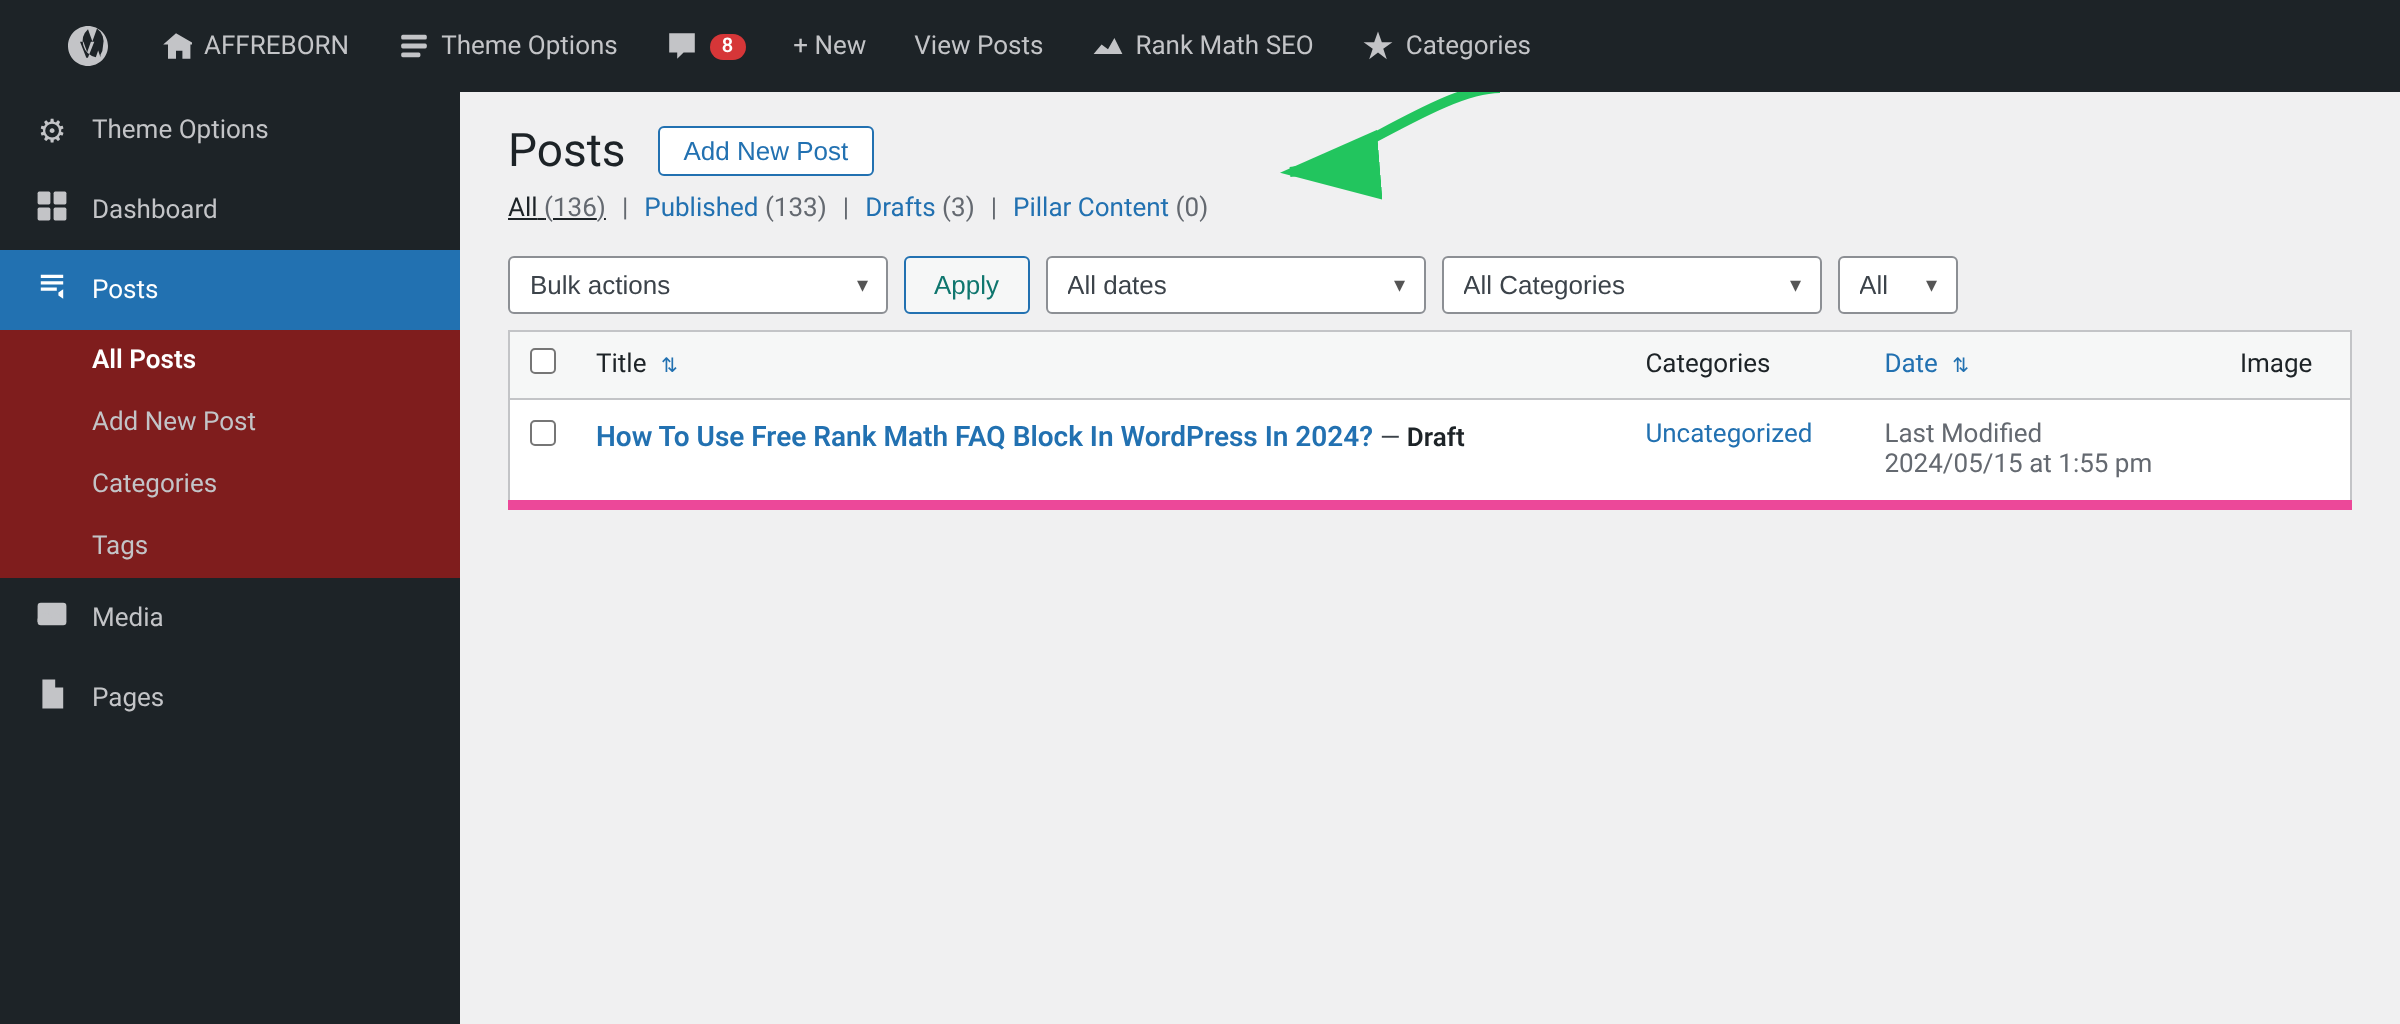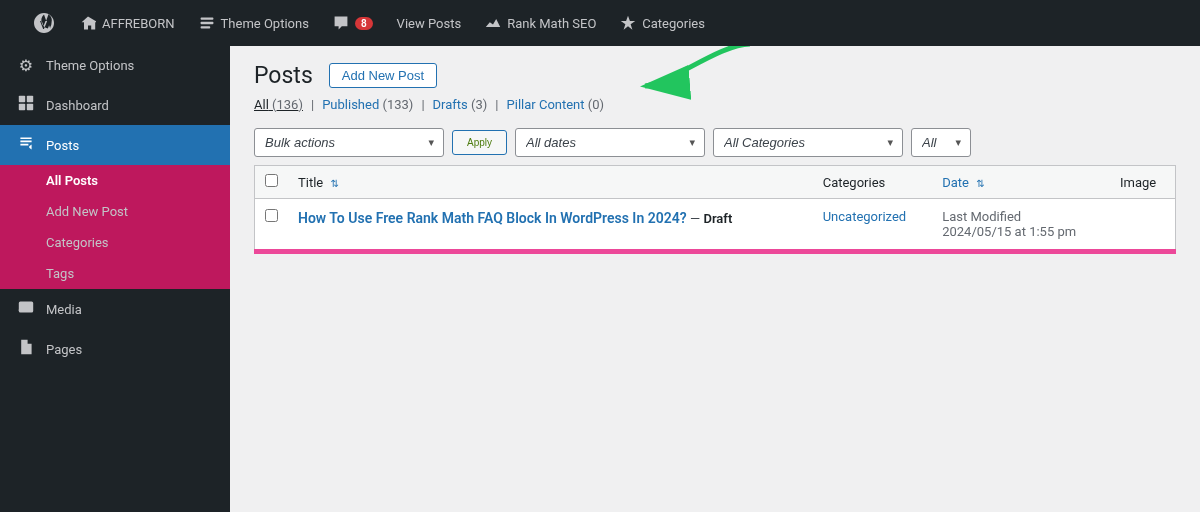--- a/index.html
+++ b/index.html
@@ -64,21 +64,21 @@
       gap: 10px;
       padding: 10px 16px;
       cursor: pointer;
       font-size: 13px;
       color: #c3c4c7;
       position: relative;
     }
     .sidebar-item.active { background: #2271b1; color: #fff; }
     .sidebar-item .icon { font-size: 16px; width: 20px; text-align: center; flex-shrink: 0; }
 
-    .sidebar-submenu { background: #be185d; }
+    .sidebar-submenu { background: #7f1d1d; }
     .sidebar-submenu .sidebar-sub-item {
       display: block;
       padding: 8px 16px 8px 46px;
       color: #c3c4c7;
       font-size: 13px;
       cursor: pointer;
       text-decoration: none;
     }
     .sidebar-submenu .sidebar-sub-item.active { color: #fff; font-weight: 600; }
 
@@ -147,36 +147,35 @@
       border: 1px solid #8c8f94;
       background: #fff;
       padding: 6px 32px 6px 10px;
       border-radius: 3px;
       font-size: 13px;
       color: #3c434a;
       cursor: pointer;
       appearance: none;
       -webkit-appearance: none;
       min-width: 190px;
-      font-style: italic;
     }
     .select-wrapper .chevron {
       position: absolute;
       right: 10px;
       pointer-events: none;
       color: #555;
       font-size: 11px;
     }
     .apply-btn {
       border: 1px solid #2271b1;
       background: #f6f7f7;
-      color: #4d7c0f;
+      color: #0f766e;
       padding: 6px 14px;
       border-radius: 3px;
-      font-size: 10px;
+      font-size: 13px;
       cursor: pointer;
     }
 
     
     .posts-table-wrap {
       flex: 1;
       padding: 0 24px;
       overflow: hidden;
     }
     .posts-table {
@@ -240,20 +239,23 @@
     <span>Theme Options</span>
   </div>
 
   <div class="adminbar-item">
     <svg width="16" height="16" viewBox="0 0 20 20" fill="#c3c4c7">
         <path d="M2 2h16v12H11l-4 4v-4H2V2z"></path>
       </svg>
     <span class="badge">8</span>
   </div>
 
+  <div class="adminbar-item">
+    <span>+ New</span>
+  </div>
 
   <div class="adminbar-item">
     <span>View Posts</span>
   </div>
 
   <div class="adminbar-item">
     <svg width="16" height="16" viewBox="0 0 20 20" fill="#c3c4c7">
         <path d="M1 15l5-6 4 3 4-7 5 10H1z"></path>
       </svg>
     <span>Rank Math SEO</span>

